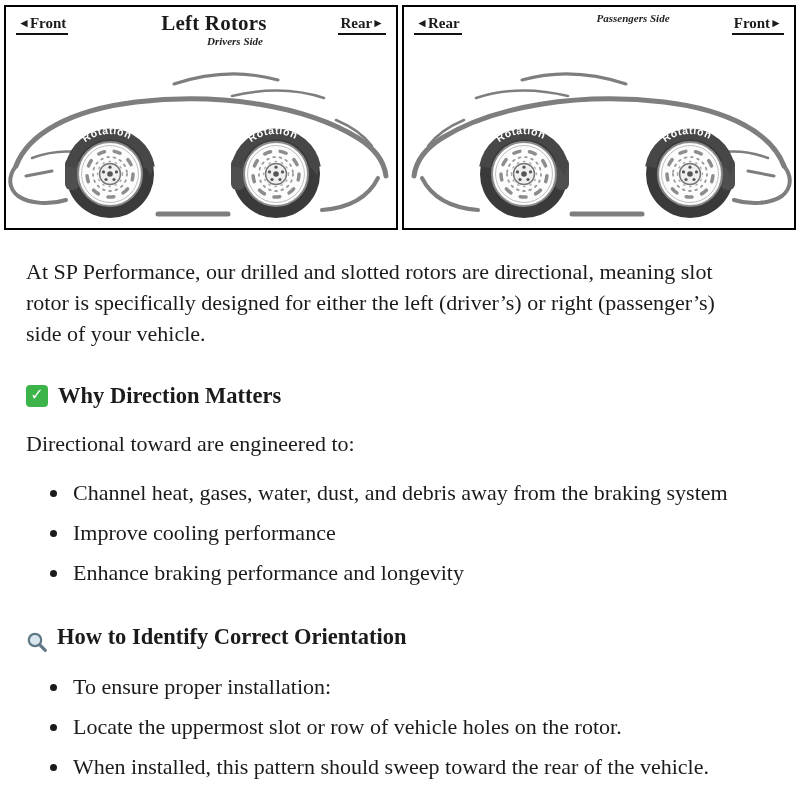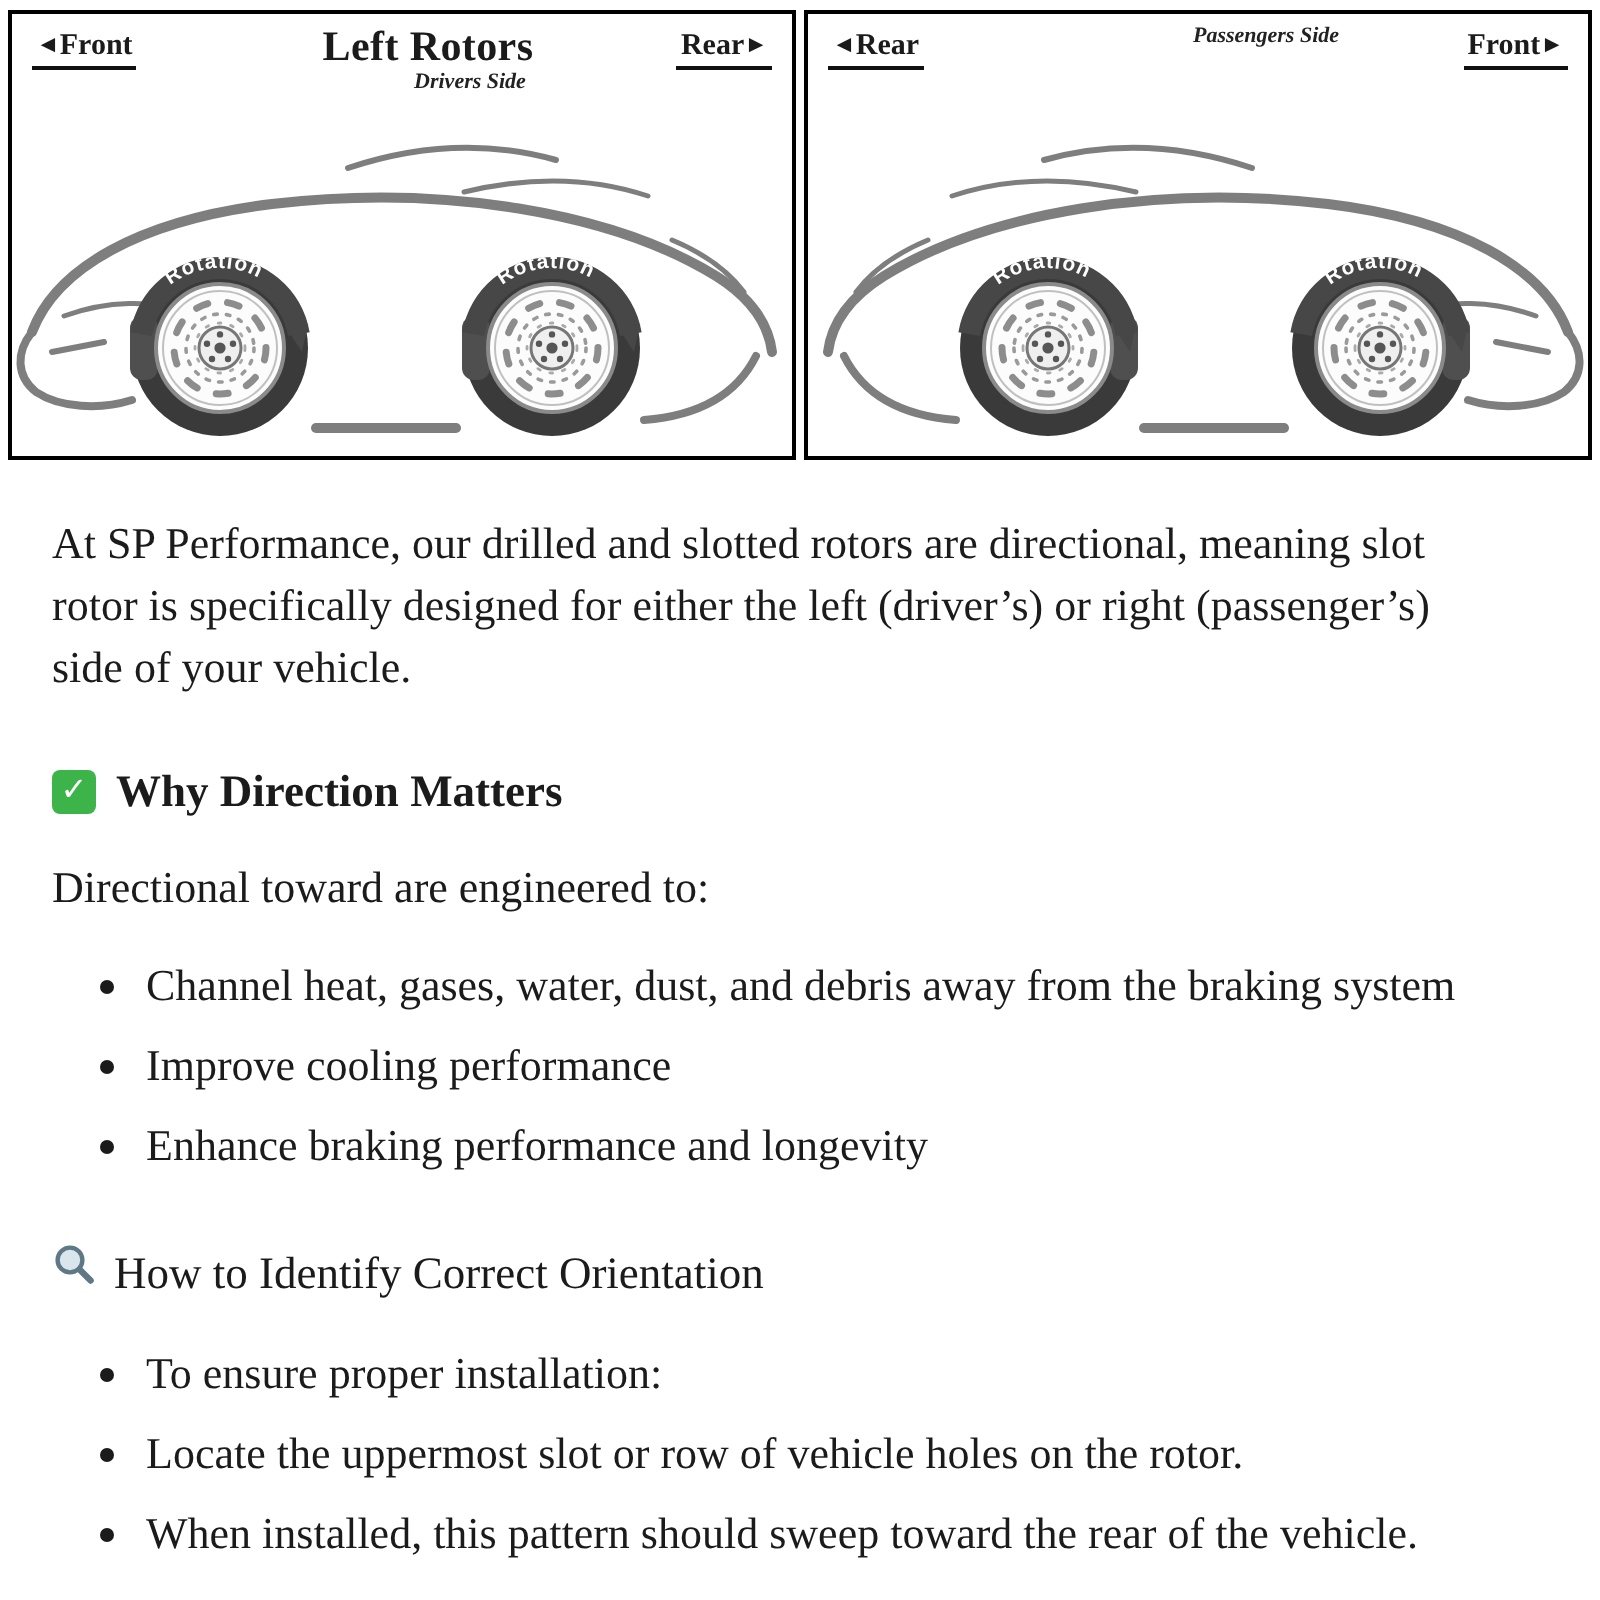--- a/index.html
+++ b/index.html
@@ -16,21 +16,21 @@
   .panel-title-block { text-align:center; }
   .panel-title { font-size:21px; font-weight:bold; line-height:1.1; letter-spacing:.2px; }
   .panel-subtitle { font-size:11px; font-weight:bold; font-style:italic; color:#222;margin-left:42px; }
   .car-svg { width:100%; height:auto; display:block; }
   .rot-text { font-family:"Liberation Sans", sans-serif; font-size:10.5px; font-weight:bold; fill:#ffffff; letter-spacing:.6px; }
 
   
   .content { padding:10px 30px 30px 26px; font-size:22px; line-height:1.42; max-width:760px; box-sizing:border-box; }
   .content p { margin:16px 0 18px; }
   .sec-h2 { font-size:22.5px; font-weight:bold; margin:30px 0 14px; display:flex; align-items:center; gap:10px; }
-  .sec-h3 { font-size:22.5px; font-weight:normal; margin:32px 0 18px; display:flex; align-items:flex-start; gap:9px; }
+  .sec-h3 { font-size:22.5px; font-weight:bold; margin:32px 0 18px; display:flex; align-items:flex-end; gap:9px; }
   .content ul { margin:6px 0 12px; padding-left:44px; }
   .content li { margin:3px 0 9px; padding-left:3px; }
   .check-icon { width:22px; height:22px; background:#3cb44a; border-radius:4px; color:#fff;
                 display:inline-flex; align-items:center; justify-content:center;
                 font-size:16px; font-weight:bold; font-family:"DejaVu Sans", sans-serif; flex:0 0 auto; }
   .mag-icon { display:inline-flex; flex:0 0 auto; }
   .mag-icon svg { display:block; }
 </style>
 </head>
 <body>

